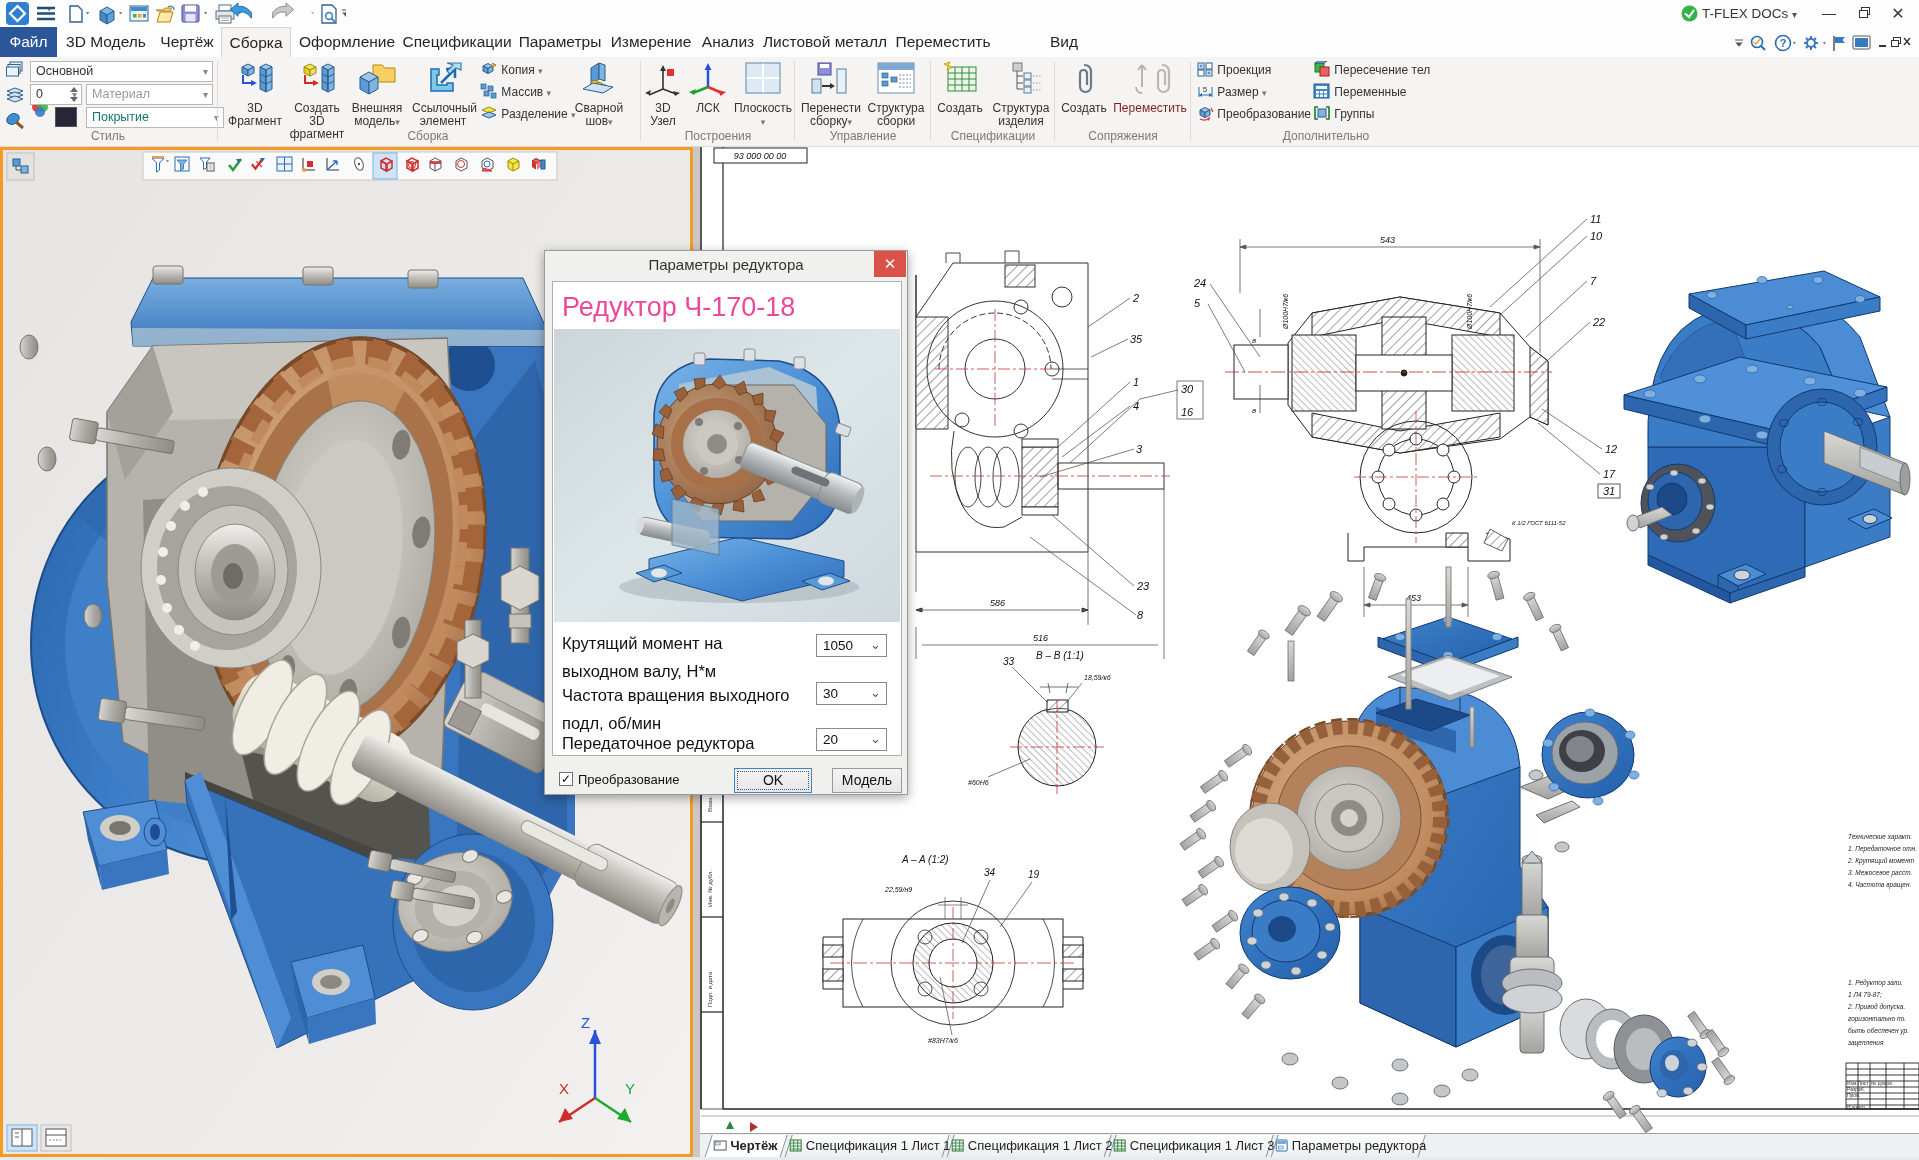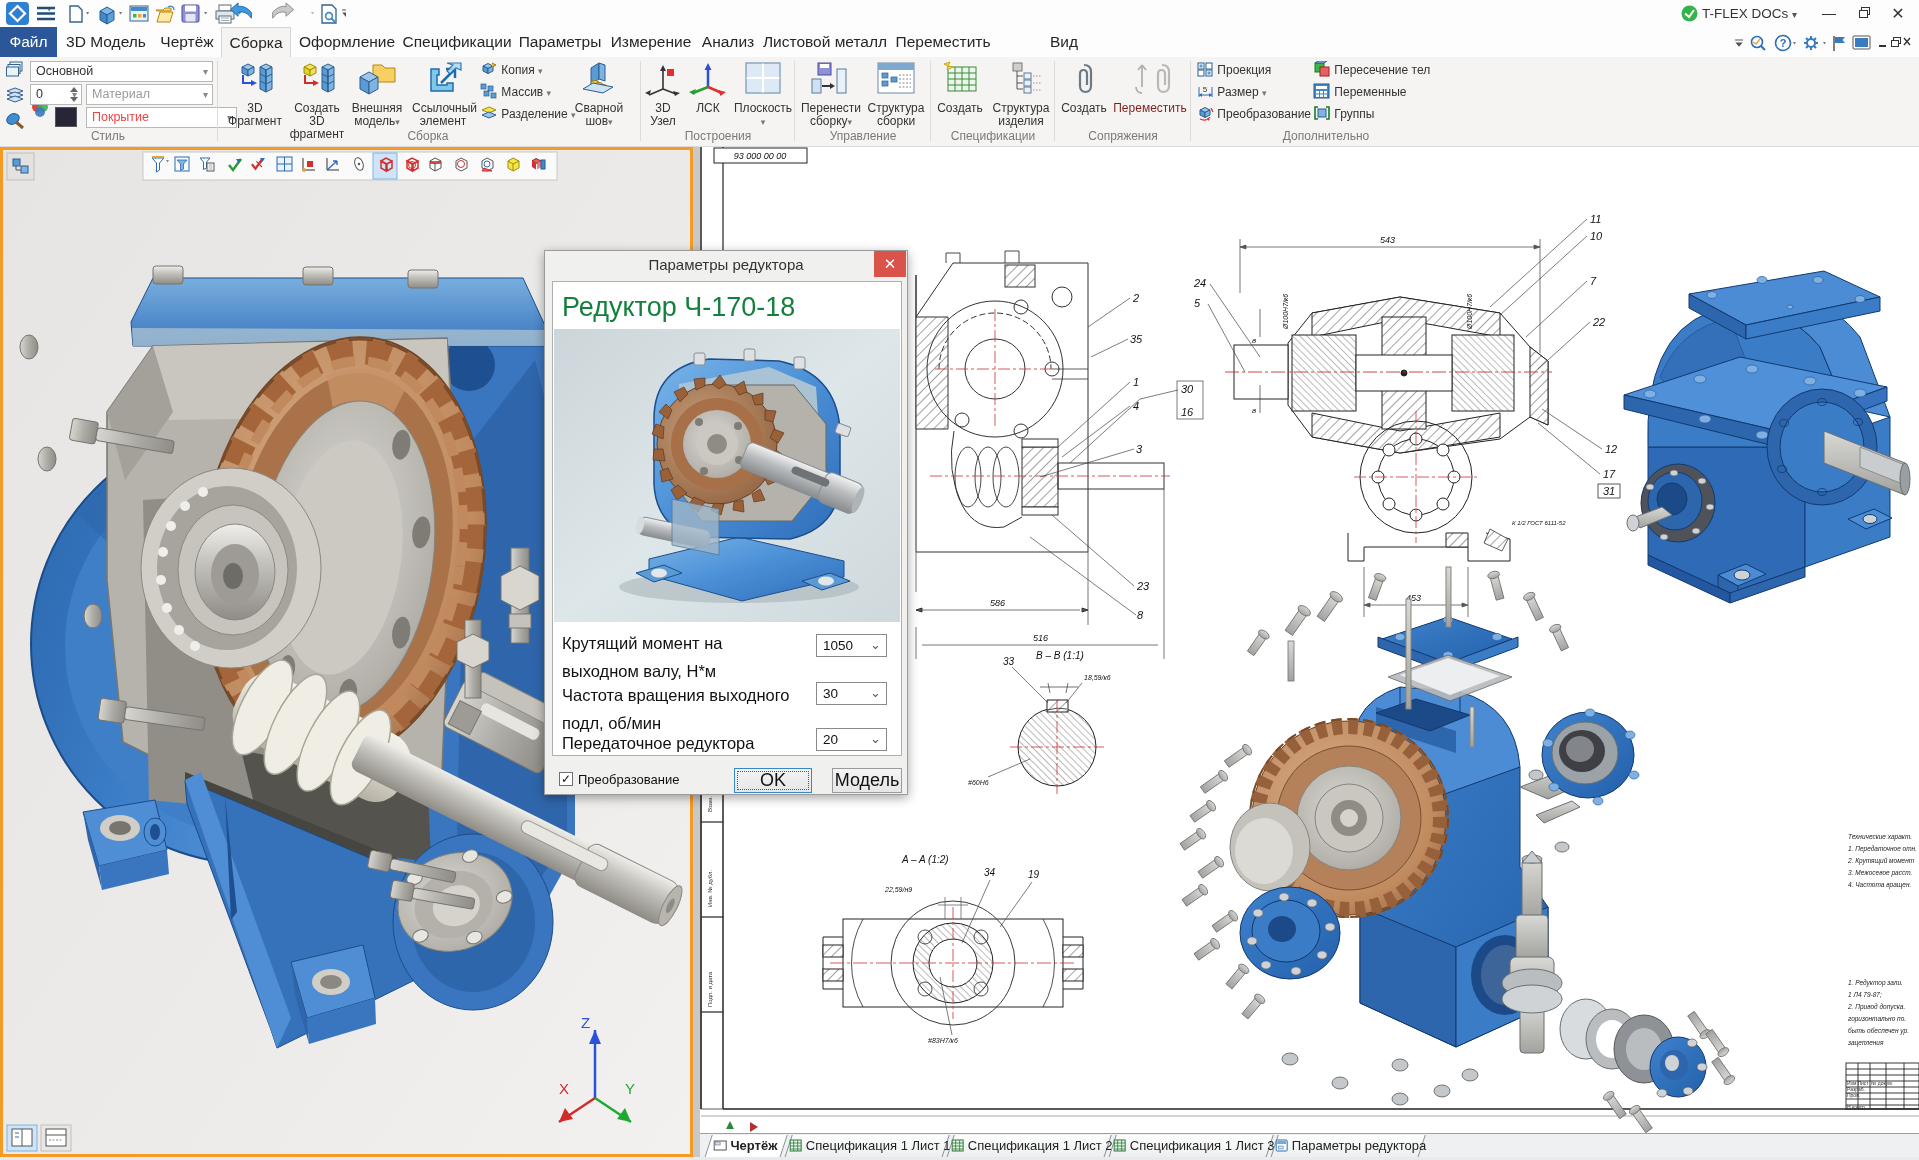--- a/index.html
+++ b/index.html
@@ -39,25 +39,25 @@
 #tabbar { left:700px; top:1133px; width:1219px; height:24px; background:#eef0f2; border-top:1px solid #9aa0a6; }
 .btab { position:absolute; top:1px; height:23px; line-height:22px; font-size:13px; white-space:nowrap; color:#222; background:linear-gradient(#fdfdfd,#eceef0); border:1px solid #8a9096; border-top:none; transform:skewX(-18deg); }
 .btab > span { display:inline-block; transform:skewX(18deg); }
 #strip { left:0; top:1157px; width:1919px; height:3px; background:#e8eaec; }
 
 
 #dialog { left:544px; top:250px; width:364px; height:545px; background:#f0f0ee; border:1px solid #9b9b9b; box-shadow:0 3px 10px rgba(0,0,0,0.35); }
 #dlg-title { position:absolute; left:0; top:0; width:100%; height:27px; text-align:center; font-size:15px; color:#333; line-height:27px; background:#f0f0ee; }
 #dlg-close { position:absolute; right:1px; top:0px; width:32px; height:26px; background:#d9534a; color:#fff; text-align:center; line-height:25px; font-size:15px; }
 #dlg-panel { position:absolute; left:7px; top:30px; width:350px; height:475px; background:#fff; border:1px solid #b0b0ae; }
-#dlg-head { position:absolute; left:9px; top:10px; font-size:27px; color:#15803d; }
+#dlg-head { position:absolute; left:9px; top:10px; font-size:27px; color:#ec4899; }
 .dcombo { position:absolute; width:71px; height:23px; background:#fff; border:1px solid #8a8a88; font-size:13.5px; color:#111; padding-left:6px; line-height:21px; }
 .dcombo:after { content:"⌄"; position:absolute; right:5px; top:-1px; color:#555; font-size:13px; }
 .dlabel { position:absolute; font-size:16.5px; color:#111; }
-.dbtn { position:absolute; top:517px; width:78px; height:25px; background:linear-gradient(#f4f4f4,#e6e6e6); border:1px solid #9a9a9a; text-align:center; line-height:23px; font-size:18px; color:#111; }
+.dbtn { position:absolute; top:517px; width:78px; height:25px; background:linear-gradient(#f4f4f4,#e6e6e6); border:1px solid #9a9a9a; text-align:center; line-height:23px; font-size:14px; color:#111; }
 </style>
 </head>
 <body>
 <div id="root">
   <div id="titlebar" class="abs">
     <svg class="abs" style="left:6px;top:2px" width="340" height="24" viewBox="0 0 340 24">
       <rect x="0" y="0" width="23" height="23" rx="4" fill="#2f7fd3"></rect>
       <path d="M11.5 4 L19 11.5 L11.5 19 L4 11.5 Z" fill="none" stroke="#fff" stroke-width="2.2"></path>
       <g stroke="#1f4e79" stroke-width="2.6">
           <path d="M31 6h18M31 11.5h18M31 17h18"></path>
@@ -191,21 +191,21 @@
         </g>
       </svg>
     <div class="combo abs" style="left:30px;top:4px;width:183px;height:21px;line-height:19px">Основной</div>
     <div class="combo abs" style="left:30px;top:27px;width:52px;height:21px;line-height:19px">0</div>
     <svg class="abs" style="left:68px;top:29px" width="12" height="17" viewBox="0 0 12 17">
         <path d="M6 1l4 5H2z" fill="#666"></path>
         <path d="M6 16l4-5H2z" fill="#666"></path>
       </svg>
     <div class="combo abs" style="left:86px;top:27px;width:127px;height:21px;line-height:19px;color:#9a9a98">Материал</div>
     <div class="abs" style="left:55px;top:50px;width:22px;height:20px;background:#262637;border:1px solid #555"></div>
-    <div class="combo abs" style="left:86px;top:50px;width:151px;height:21px;line-height:19px;color:#ef4444">Покрытие</div>
+    <div class="combo abs" style="left:86px;top:50px;width:138px;height:21px;line-height:19px;color:#0f766e">Покрытие</div>
     <div class="rgroup-label" style="left:0;width:216px">Стиль</div>
     <div class="rsep" style="left:217px"></div>
 
     <div class="rbig" style="left:226px"><svg width="40" height="36" viewBox="0 0 40 36">
           <g stroke="#2a5f8f">
             <path d="M7 6l6-3 6 3-6 3z" fill="#9fc6e8"></path>
             <path d="M7 6v6l6 3v-6z" fill="#5b9bd5"></path>
             <path d="M19 6v6l-6 3v-6z" fill="#7fb3e0"></path>
           </g>
           <path d="M8 14v8h8" fill="none" stroke="#2a52d8" stroke-width="2"></path>

